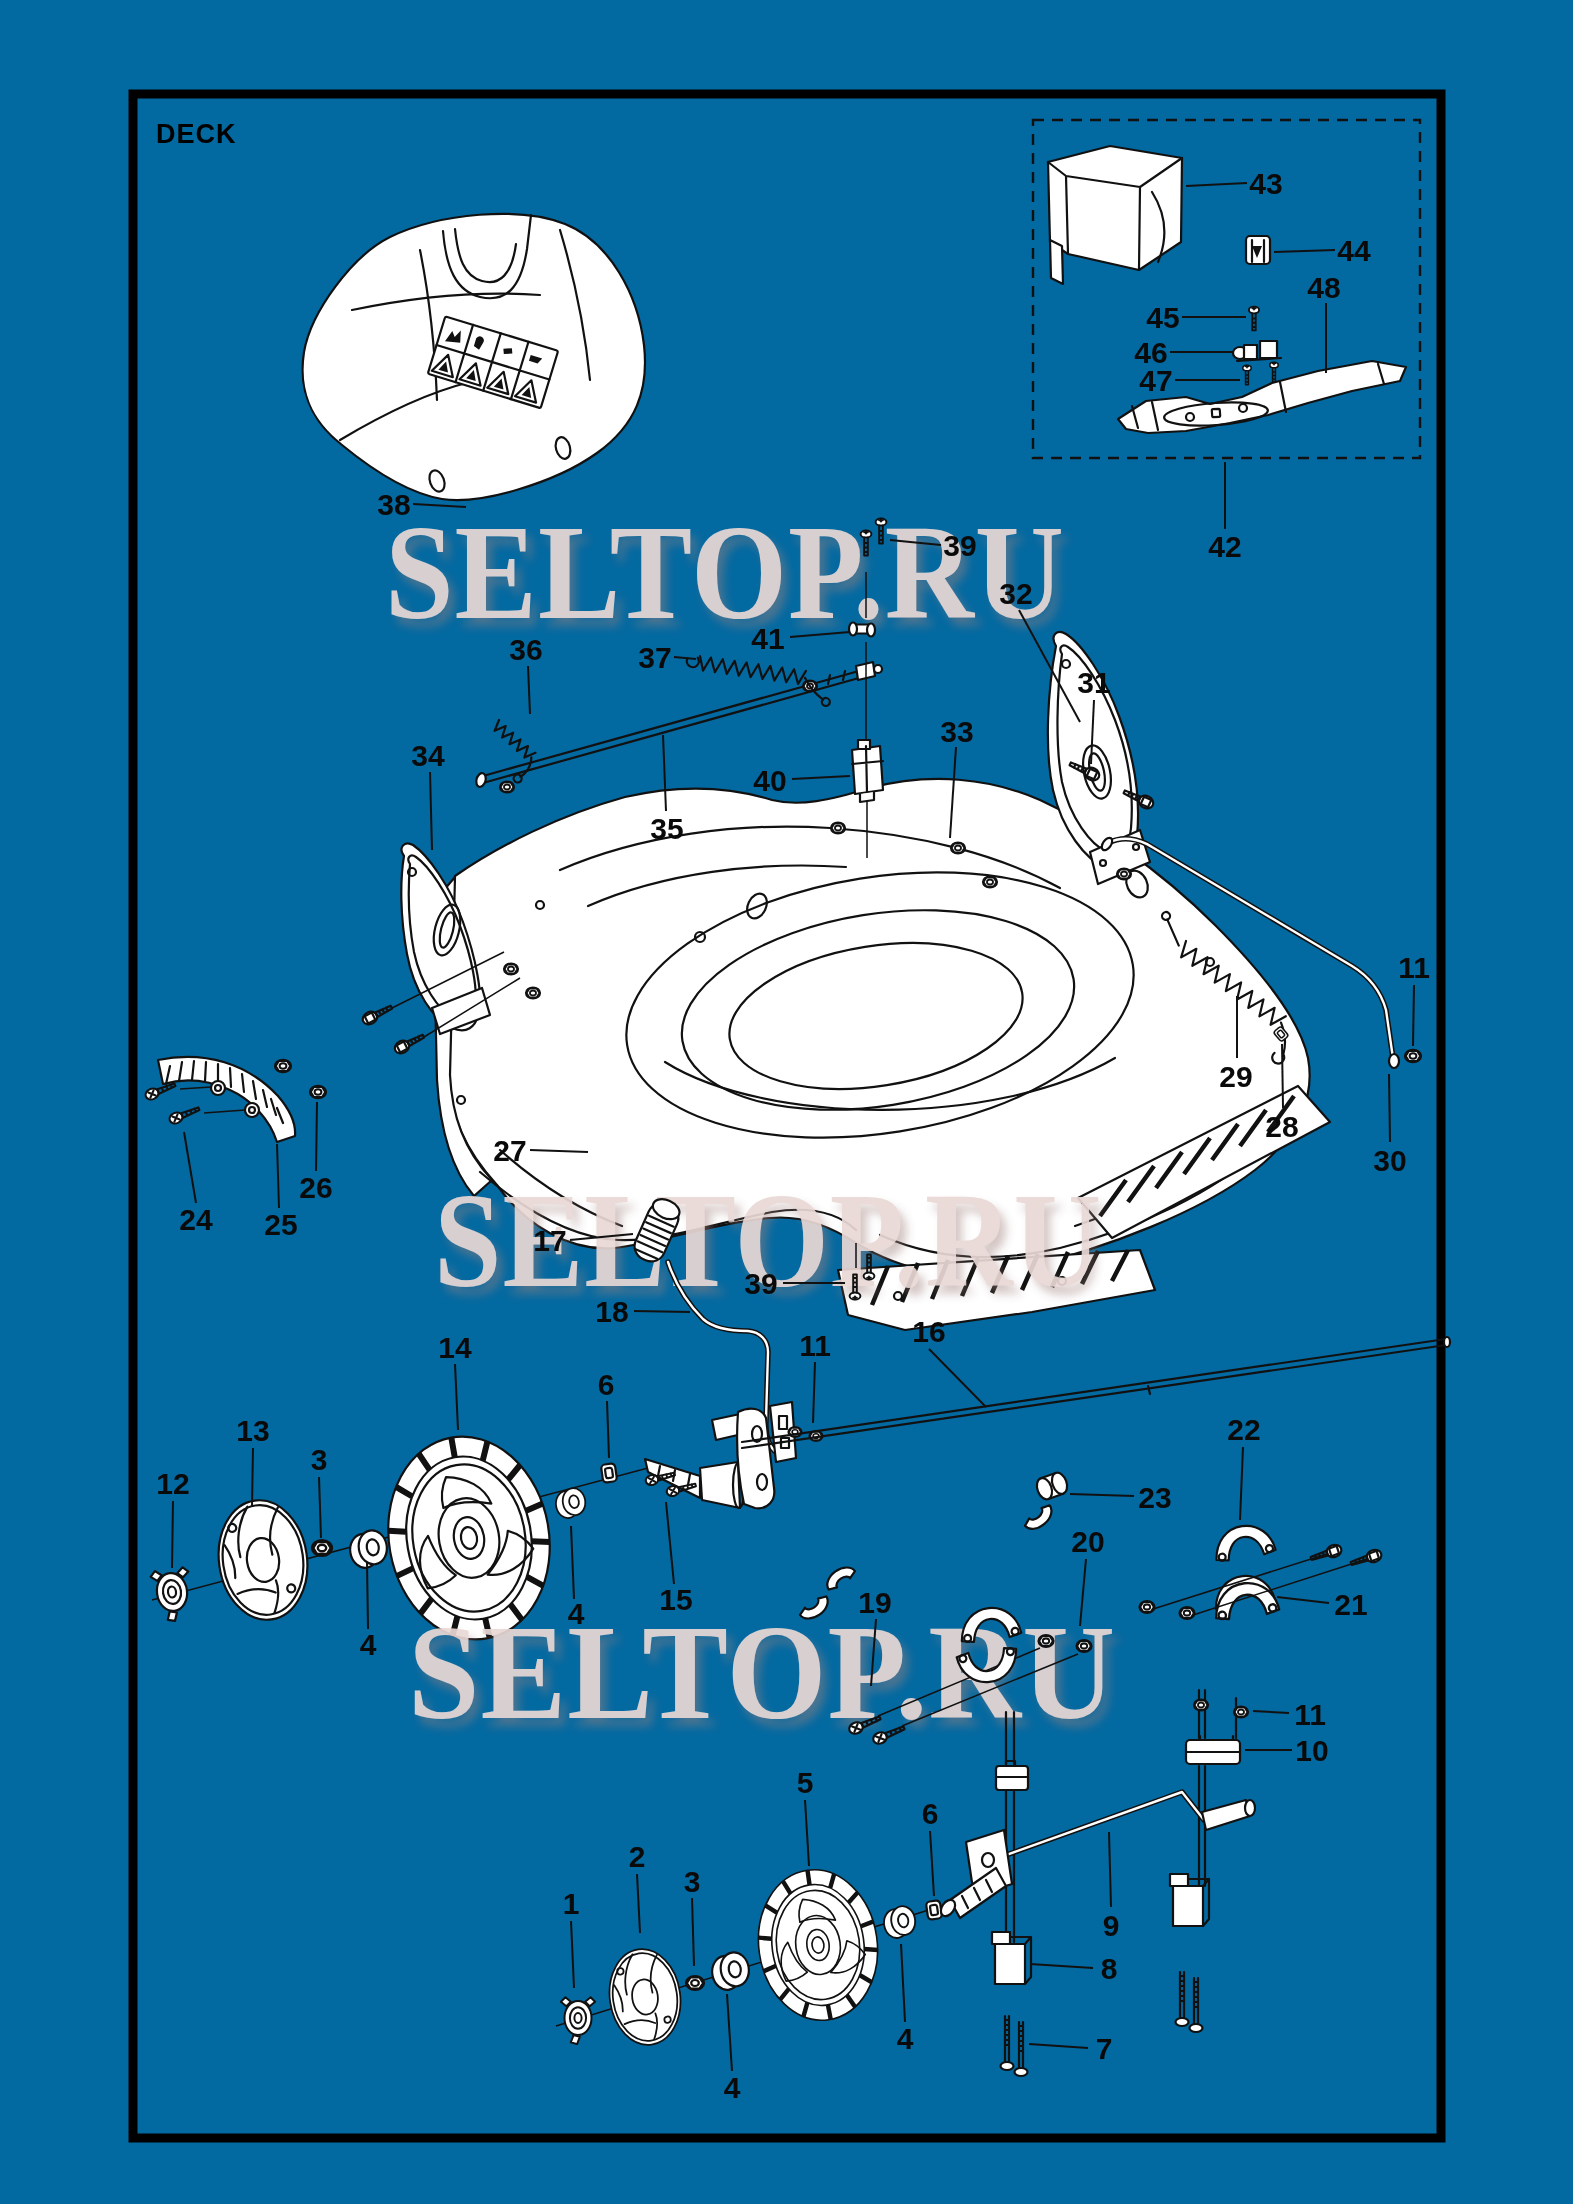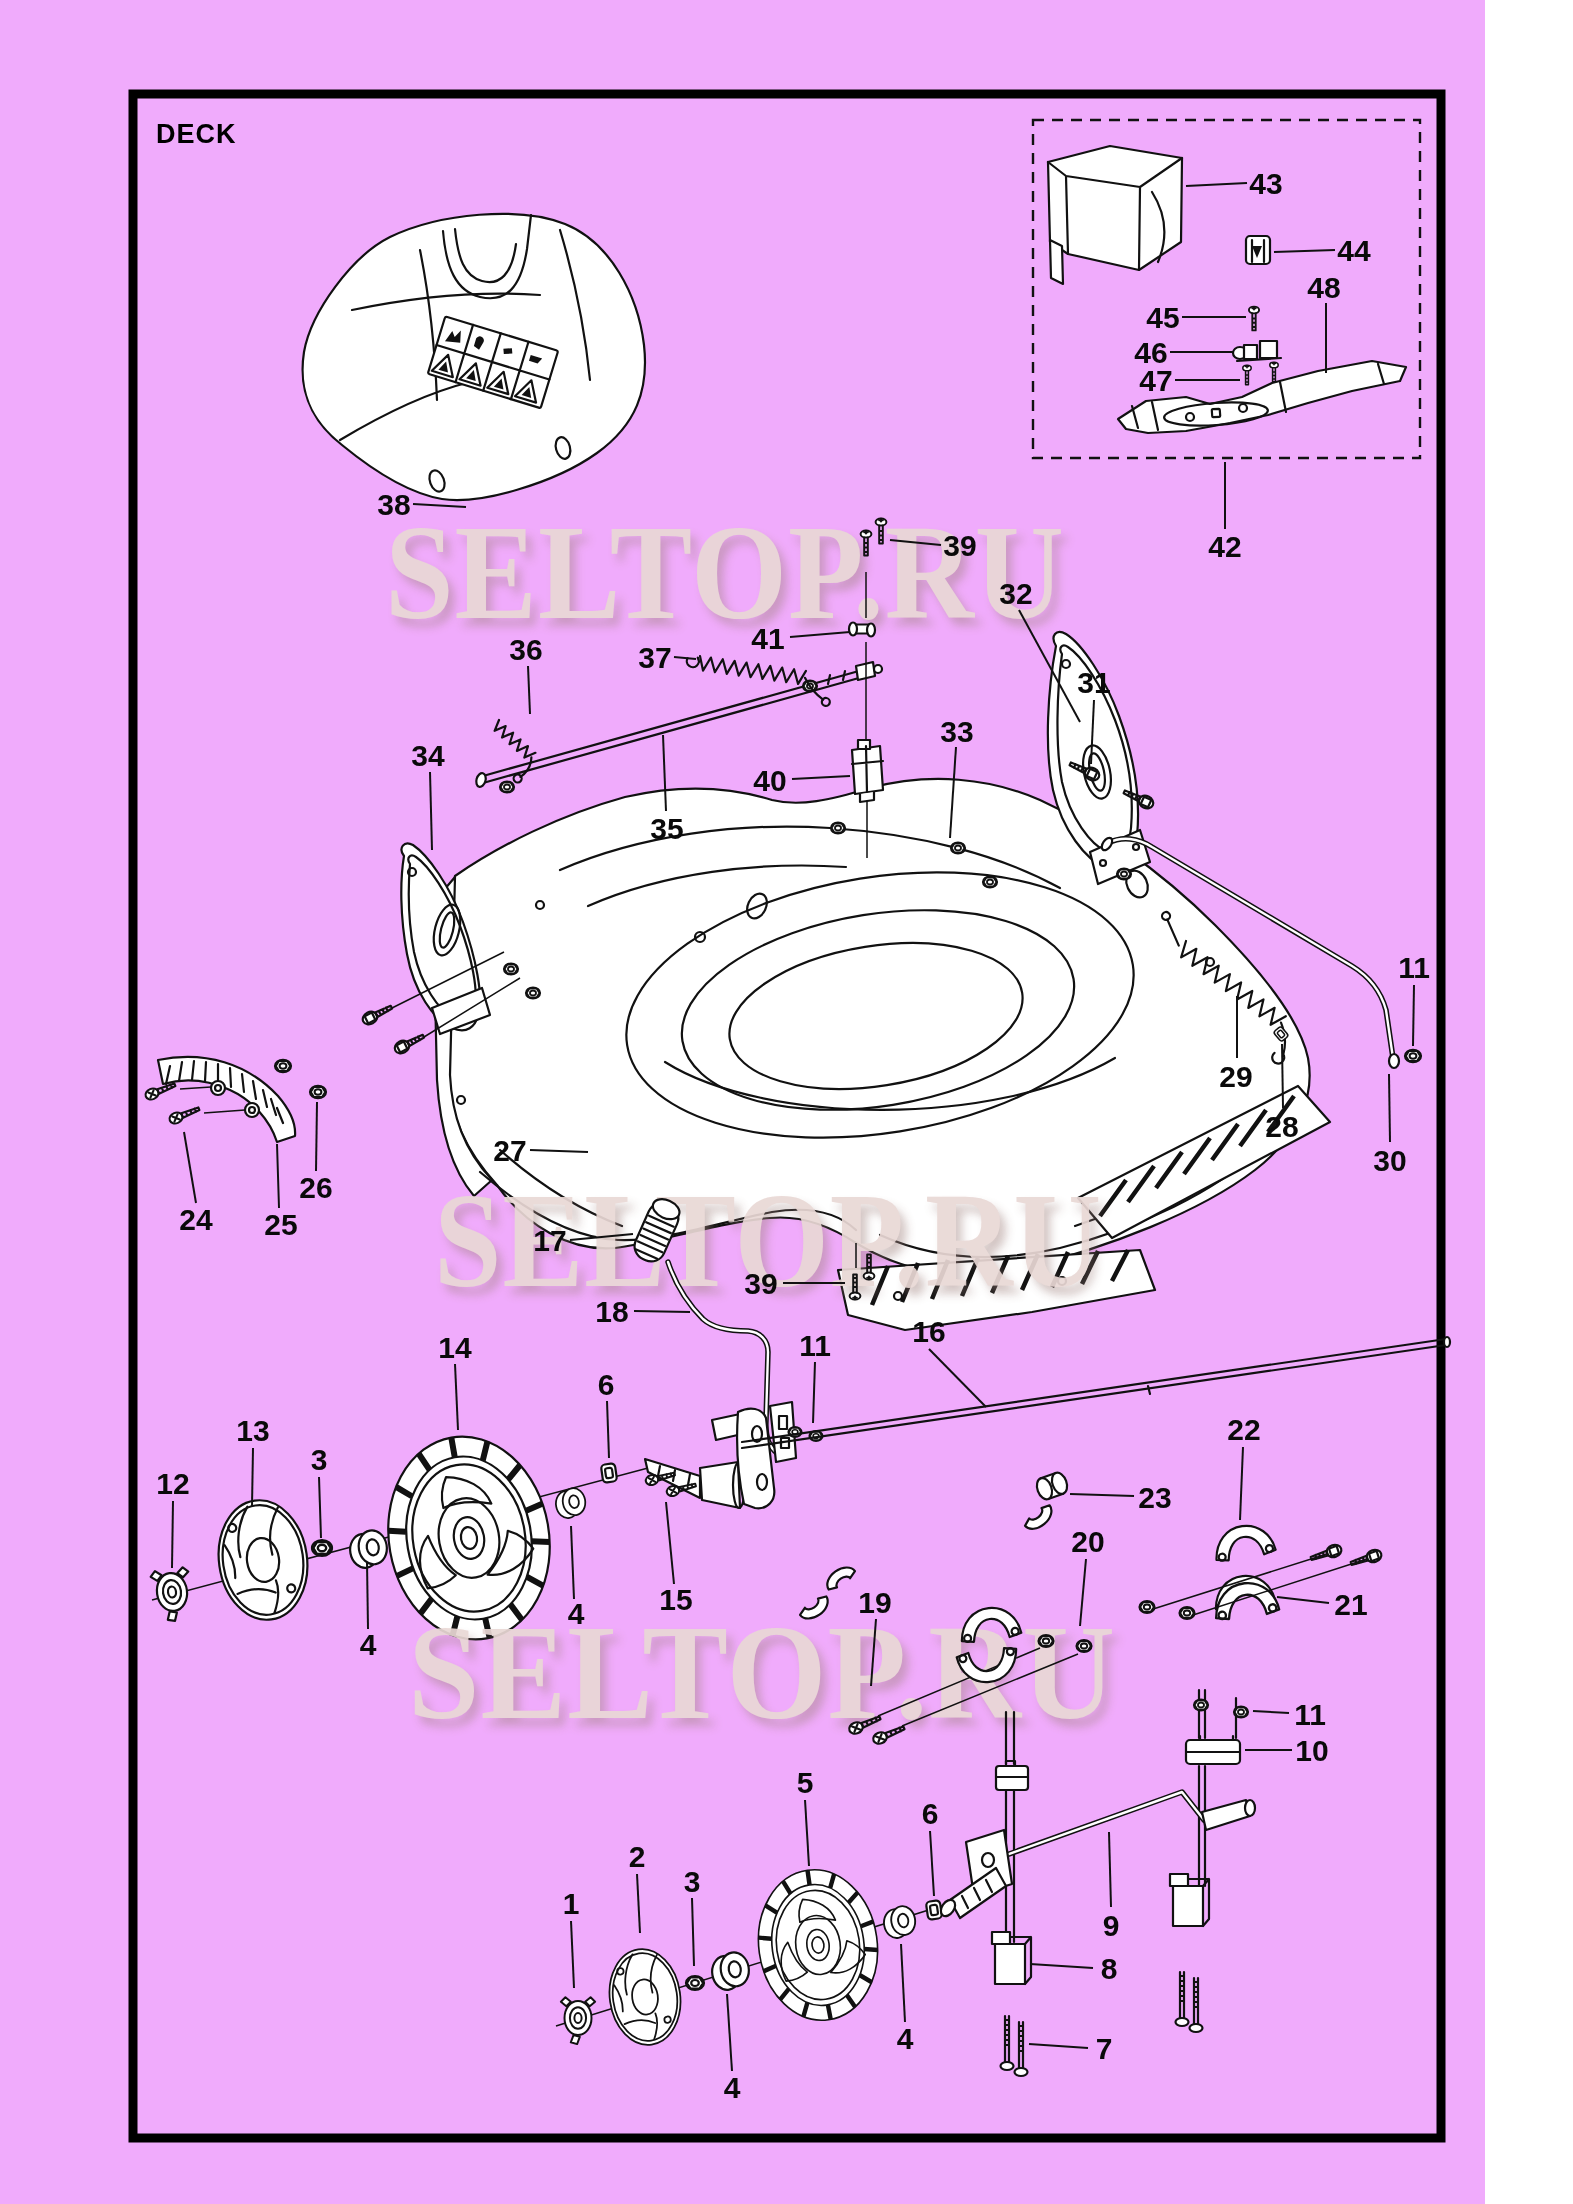--- a/index.html
+++ b/index.html
@@ -1,16 +1,16 @@
 <!DOCTYPE html>
 <html><head>
 <meta charset="utf-8">
 <style>
   html,body{margin:0;padding:0;background:#fff;}
-  #stage{position:relative;width:1441px;height:2204px;background:#f0abfc;overflow:hidden;padding-left:44px;}
+  #stage{position:relative;width:1573px;height:2204px;background:#0369a1;overflow:hidden;}
   svg{position:absolute;left:0;top:0;}
   .ln{fill:none;stroke:#111;stroke-width:2.2;stroke-linecap:round;stroke-linejoin:round}
   .fw{fill:#fff;stroke:#111;stroke-width:2.2;stroke-linejoin:round}
   .tn{fill:none;stroke:#111;stroke-width:1.5}
   .hv{fill:none;stroke:#111;stroke-width:5.5;stroke-linecap:round;stroke-linejoin:round}
   .hw{fill:none;stroke:#fff;stroke-width:2.4;stroke-linecap:round;stroke-linejoin:round}
   .hz{stroke:#111;stroke-width:4.5;stroke-linecap:butt}
   .ld{stroke:#111;stroke-width:2;fill:none}
   .dash{fill:none;stroke:#111;stroke-width:2.4;stroke-dasharray:11 8}
   .co{font-family:"Liberation Sans",sans-serif;font-weight:bold;font-size:30px;fill:#0a0a0a;text-anchor:middle;dominant-baseline:central}

